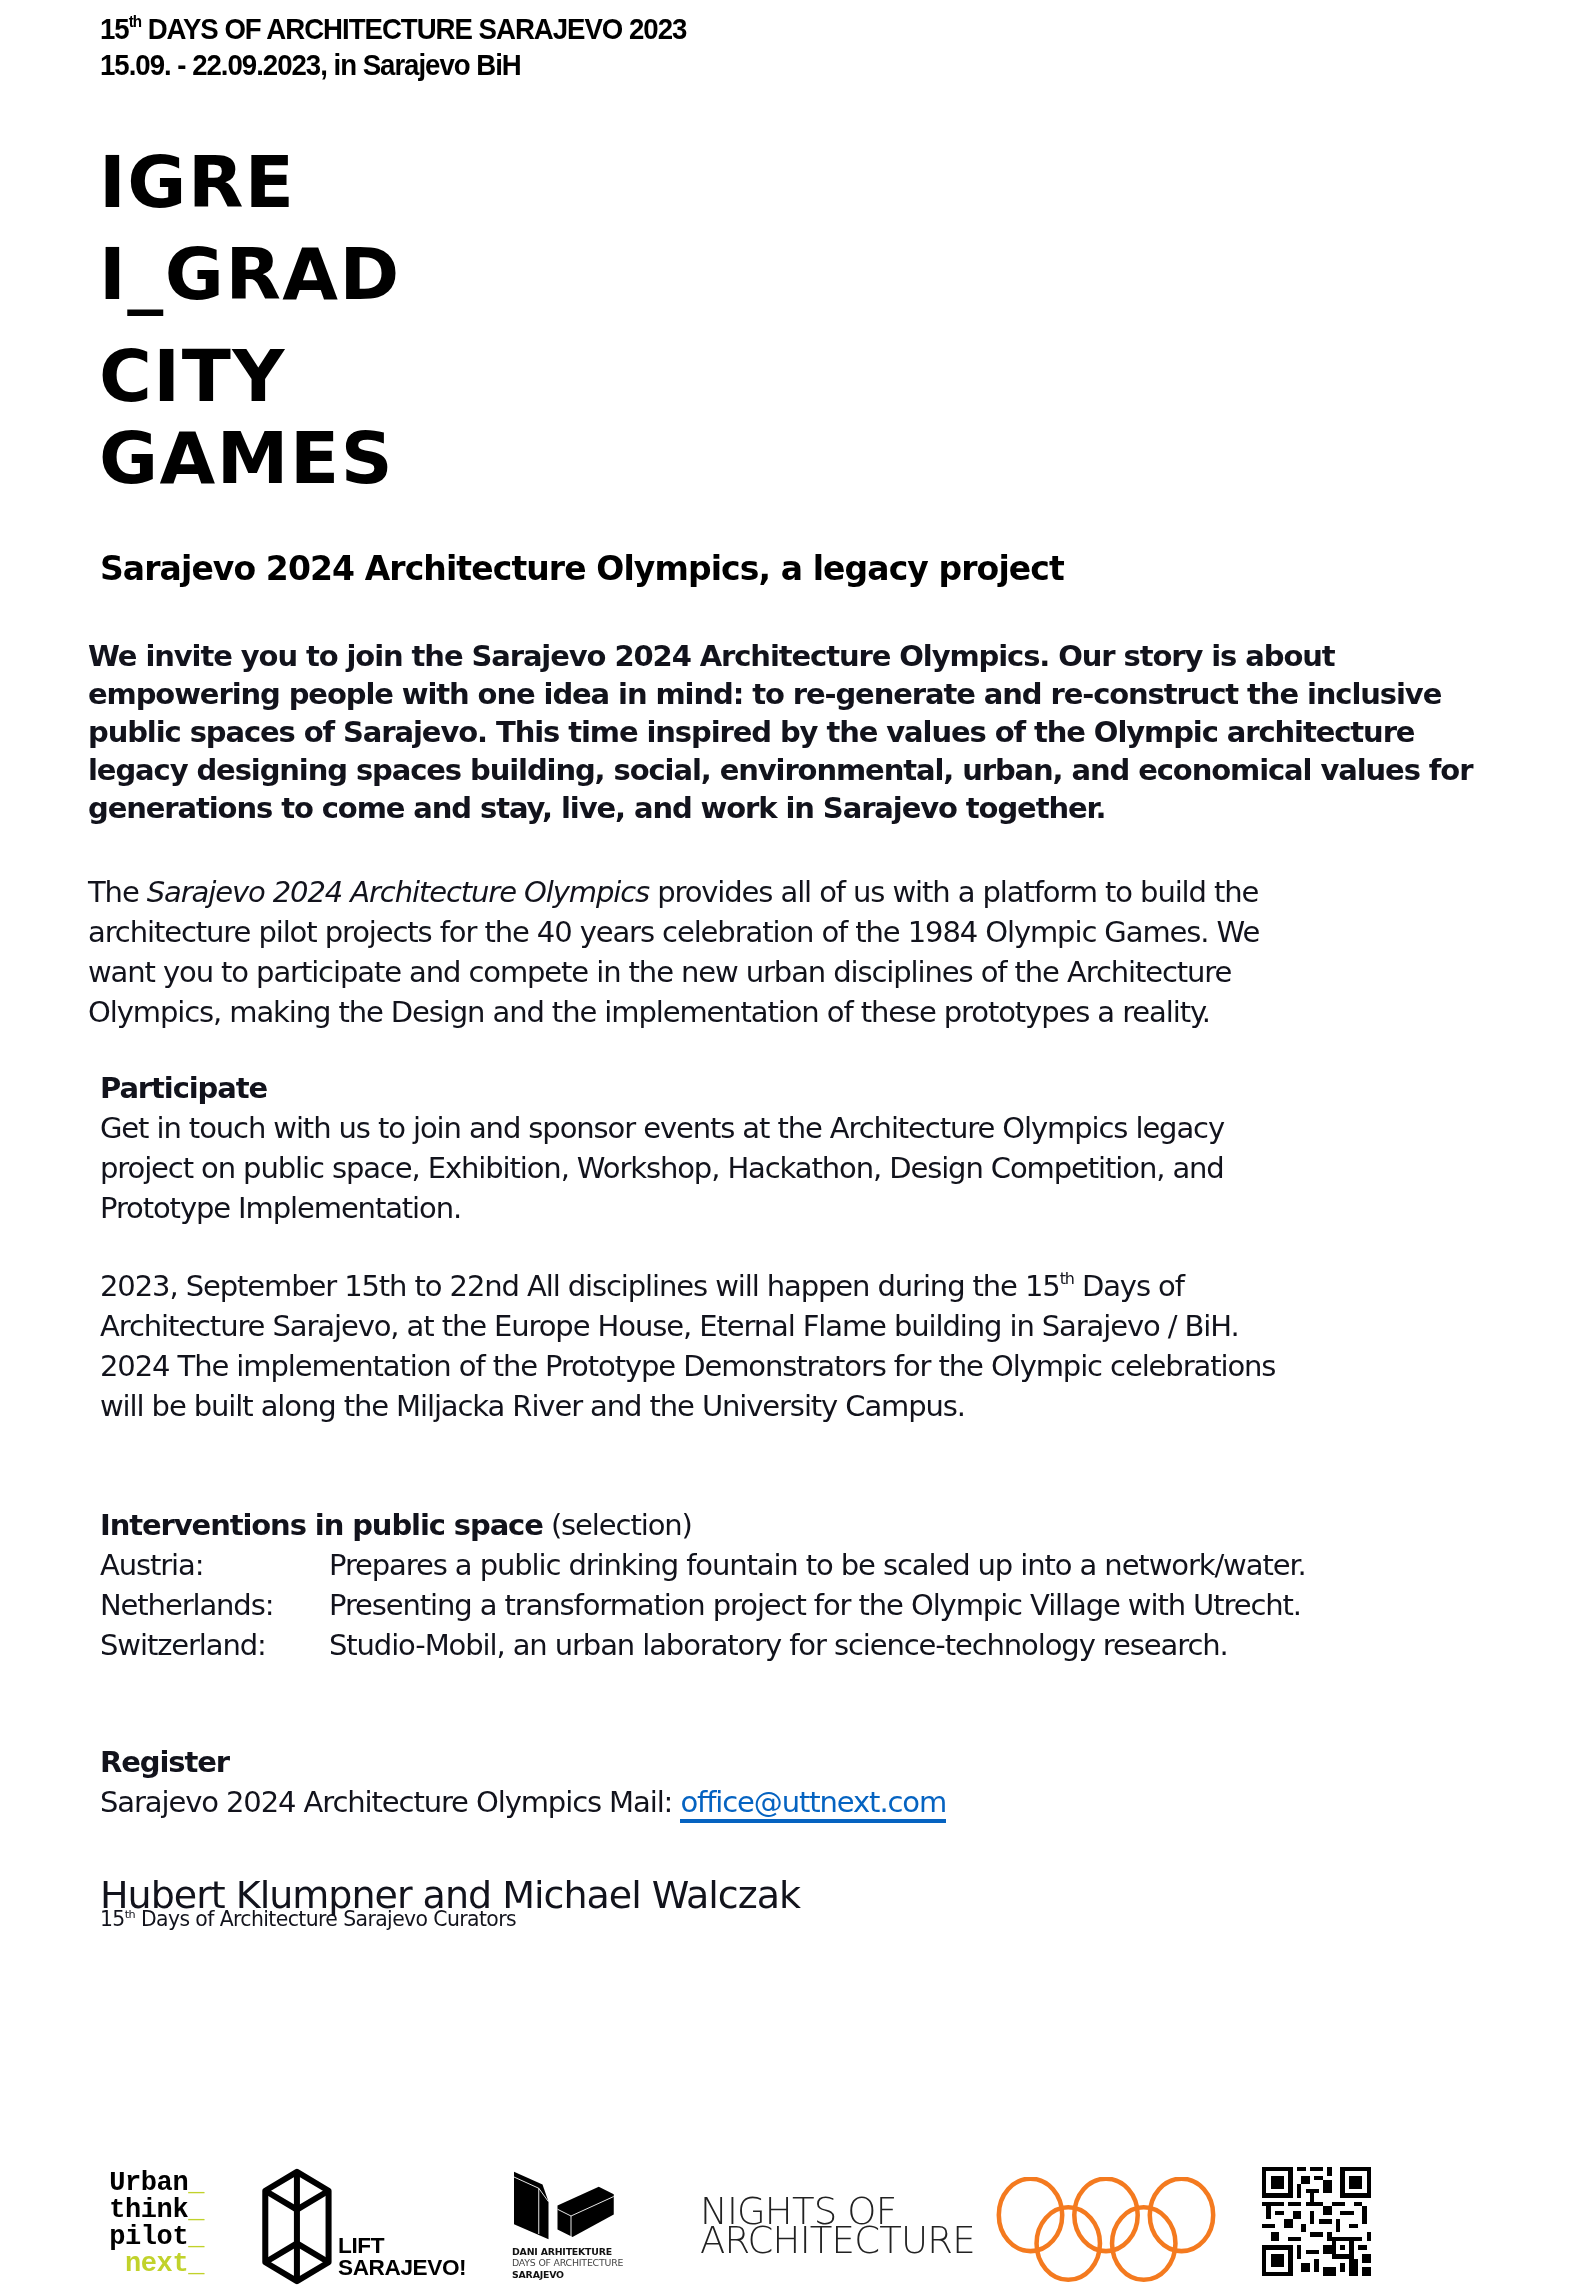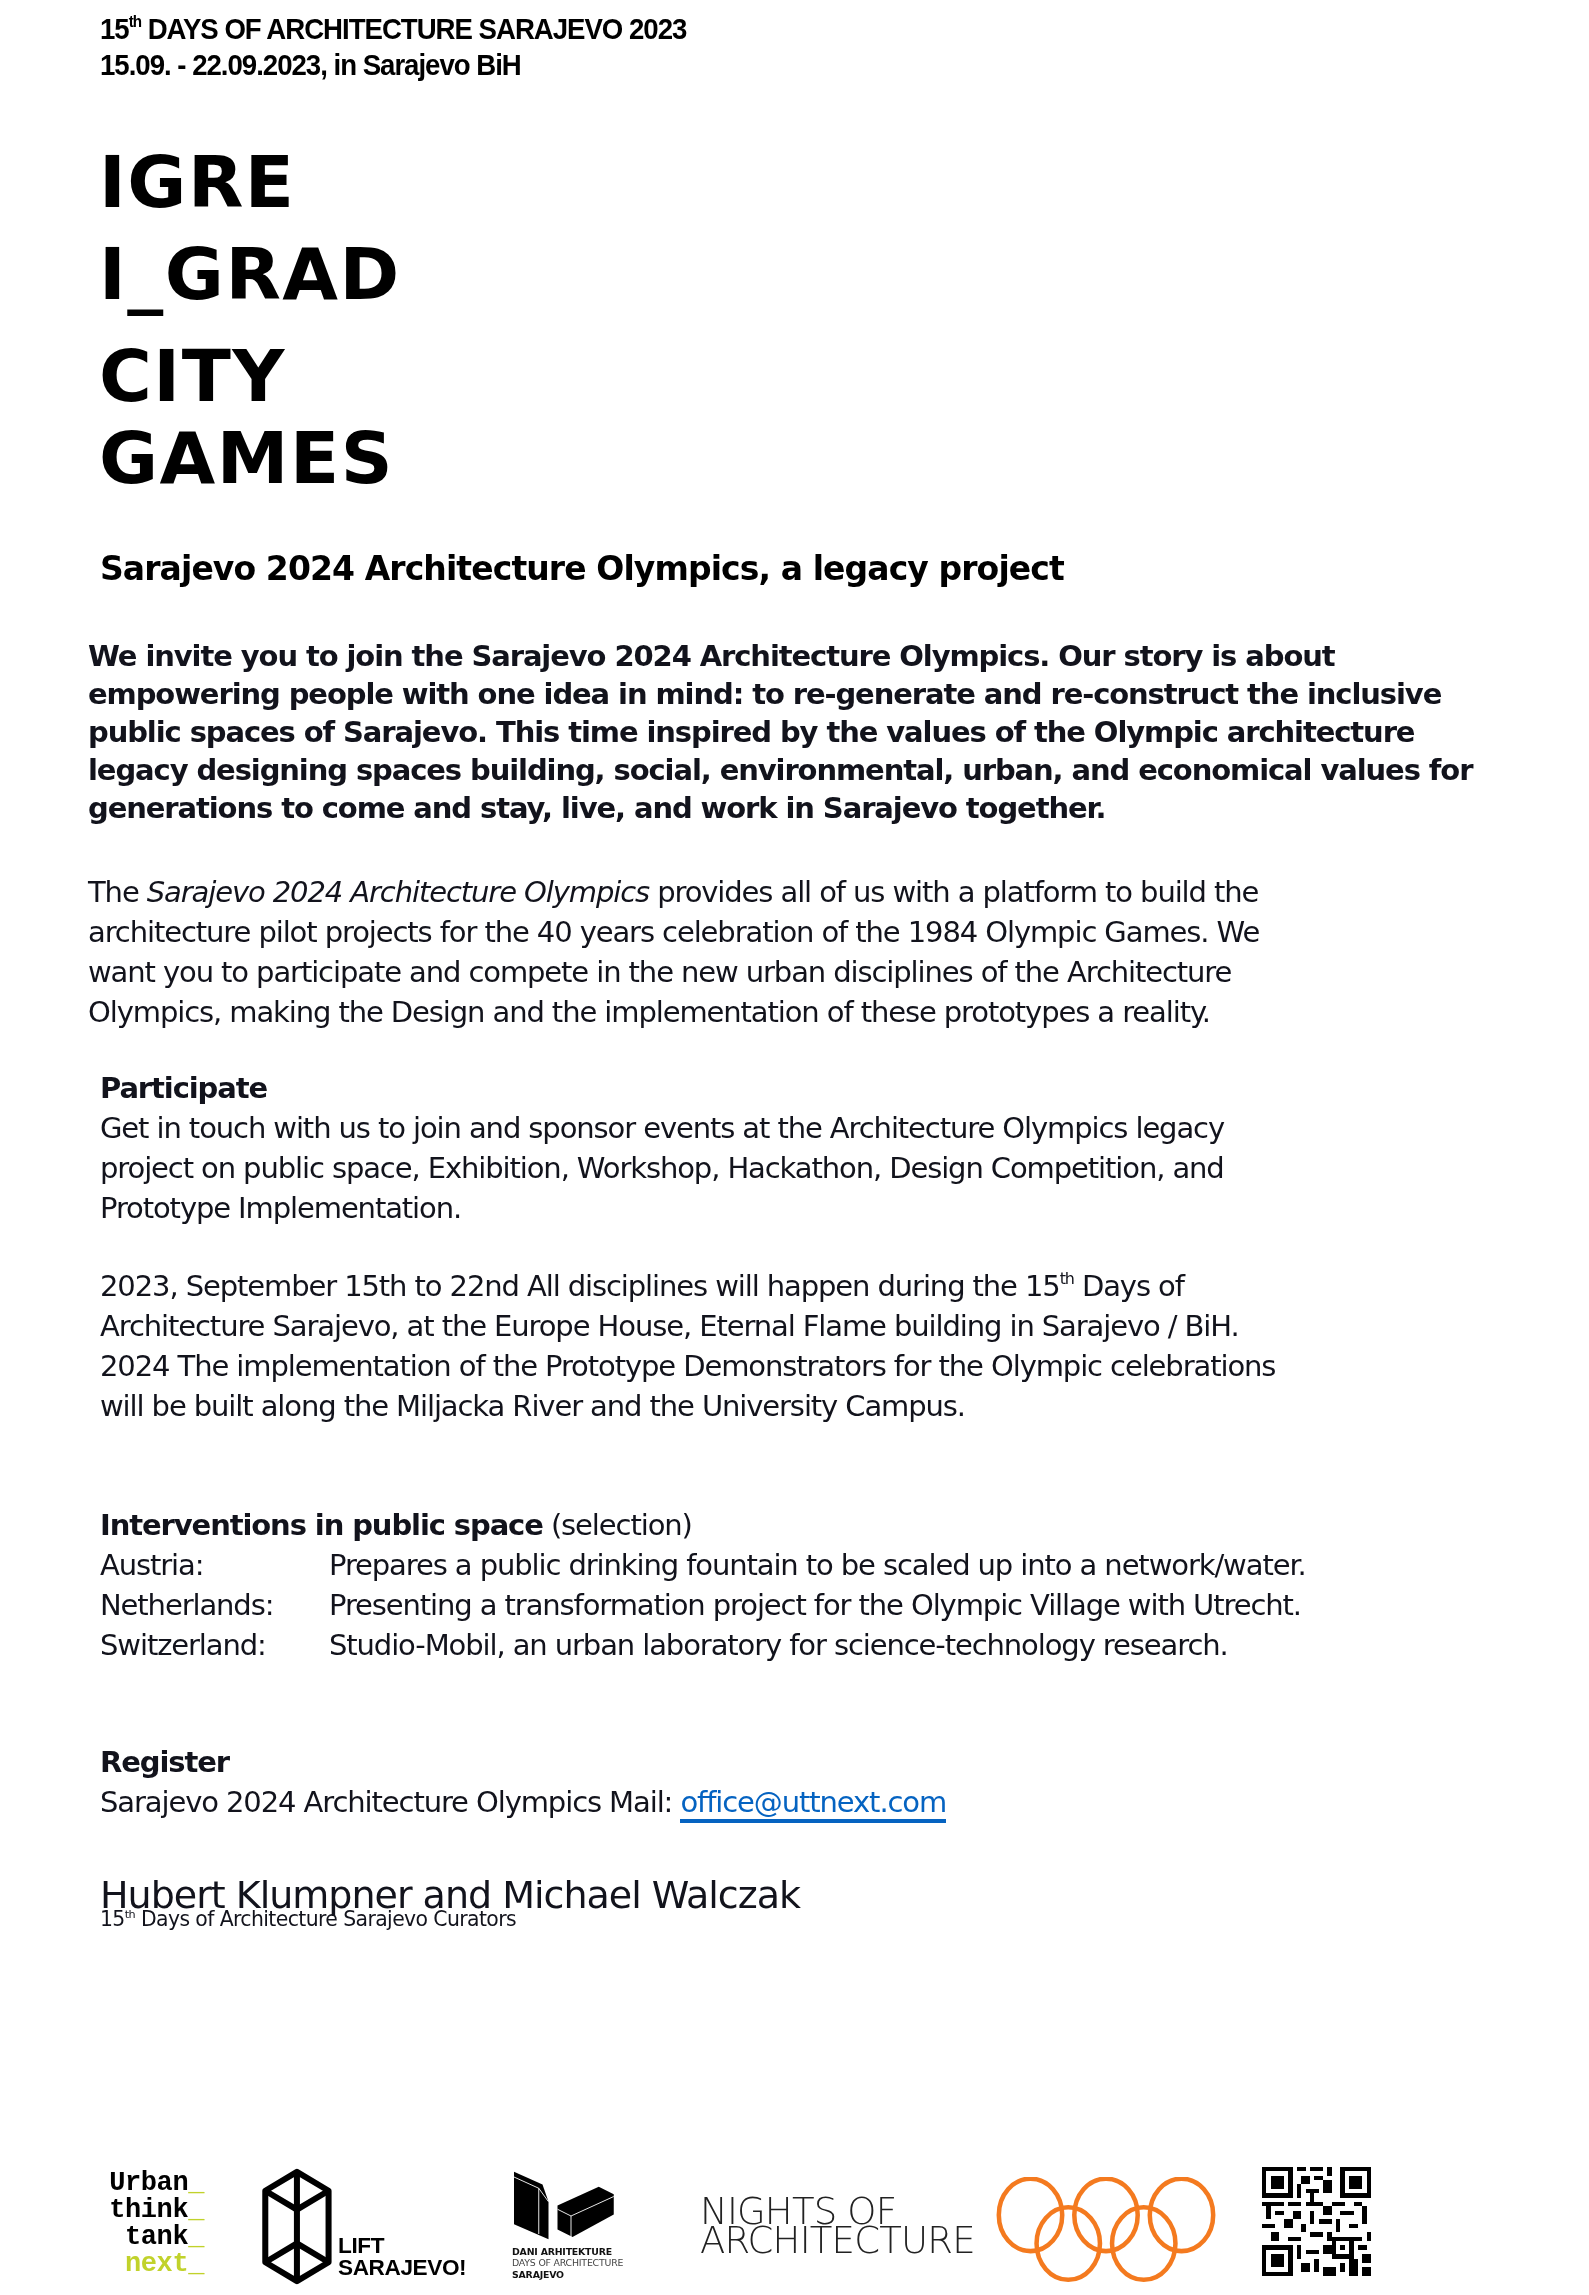--- a/index.html
+++ b/index.html
@@ -135,21 +135,21 @@
   <div class="row heading">Register</div>
   <div class="row"><span>Sarajevo 2024 Architecture Olympics Mail: </span><a class="mail" style="color: rgb(5, 99, 193); border-bottom-color: rgb(5, 99, 193);">office@uttnext.com</a></div>
 </div>
 
 <div id="curators" class="abs">Hubert Klumpner and Michael Walczak</div>
 <div id="curators-role" class="abs"><span>15</span><sup>th</sup><span> Days of Architecture Sarajevo Curators</span></div>
 
 <div id="utt" class="abs">
   <div><span class="u">Urban</span><span class="us" style="color: rgb(193, 210, 43);">_</span></div>
   <div><span class="u">think</span><span class="us" style="color: rgb(193, 210, 43);">_</span></div>
-  <div><span class="u">tank</span><span class="us" style="color: rgb(193, 210, 43);">_</span></div>
+  <div><span class="u">pilot</span><span class="us" style="color: rgb(193, 210, 43);">_</span></div>
   <div><span class="n" style="color: rgb(193, 210, 43);">next</span><span class="us" style="color: rgb(193, 210, 43);">_</span></div>
 </div>
 
 <svg id="lift" class="abs" viewBox="0 0 300 155">
   <g fill="none" stroke="#000" stroke-width="8" stroke-linejoin="round">
     <polygon points="53,5 95,30 95,125 53,150 11,125 11,30"></polygon>
     <polyline points="11,30 53,55 95,30"></polyline>
     <line x1="53" y1="5" x2="53" y2="150"></line>
     <polyline points="11,125 53,100 95,125"></polyline>
   </g>

